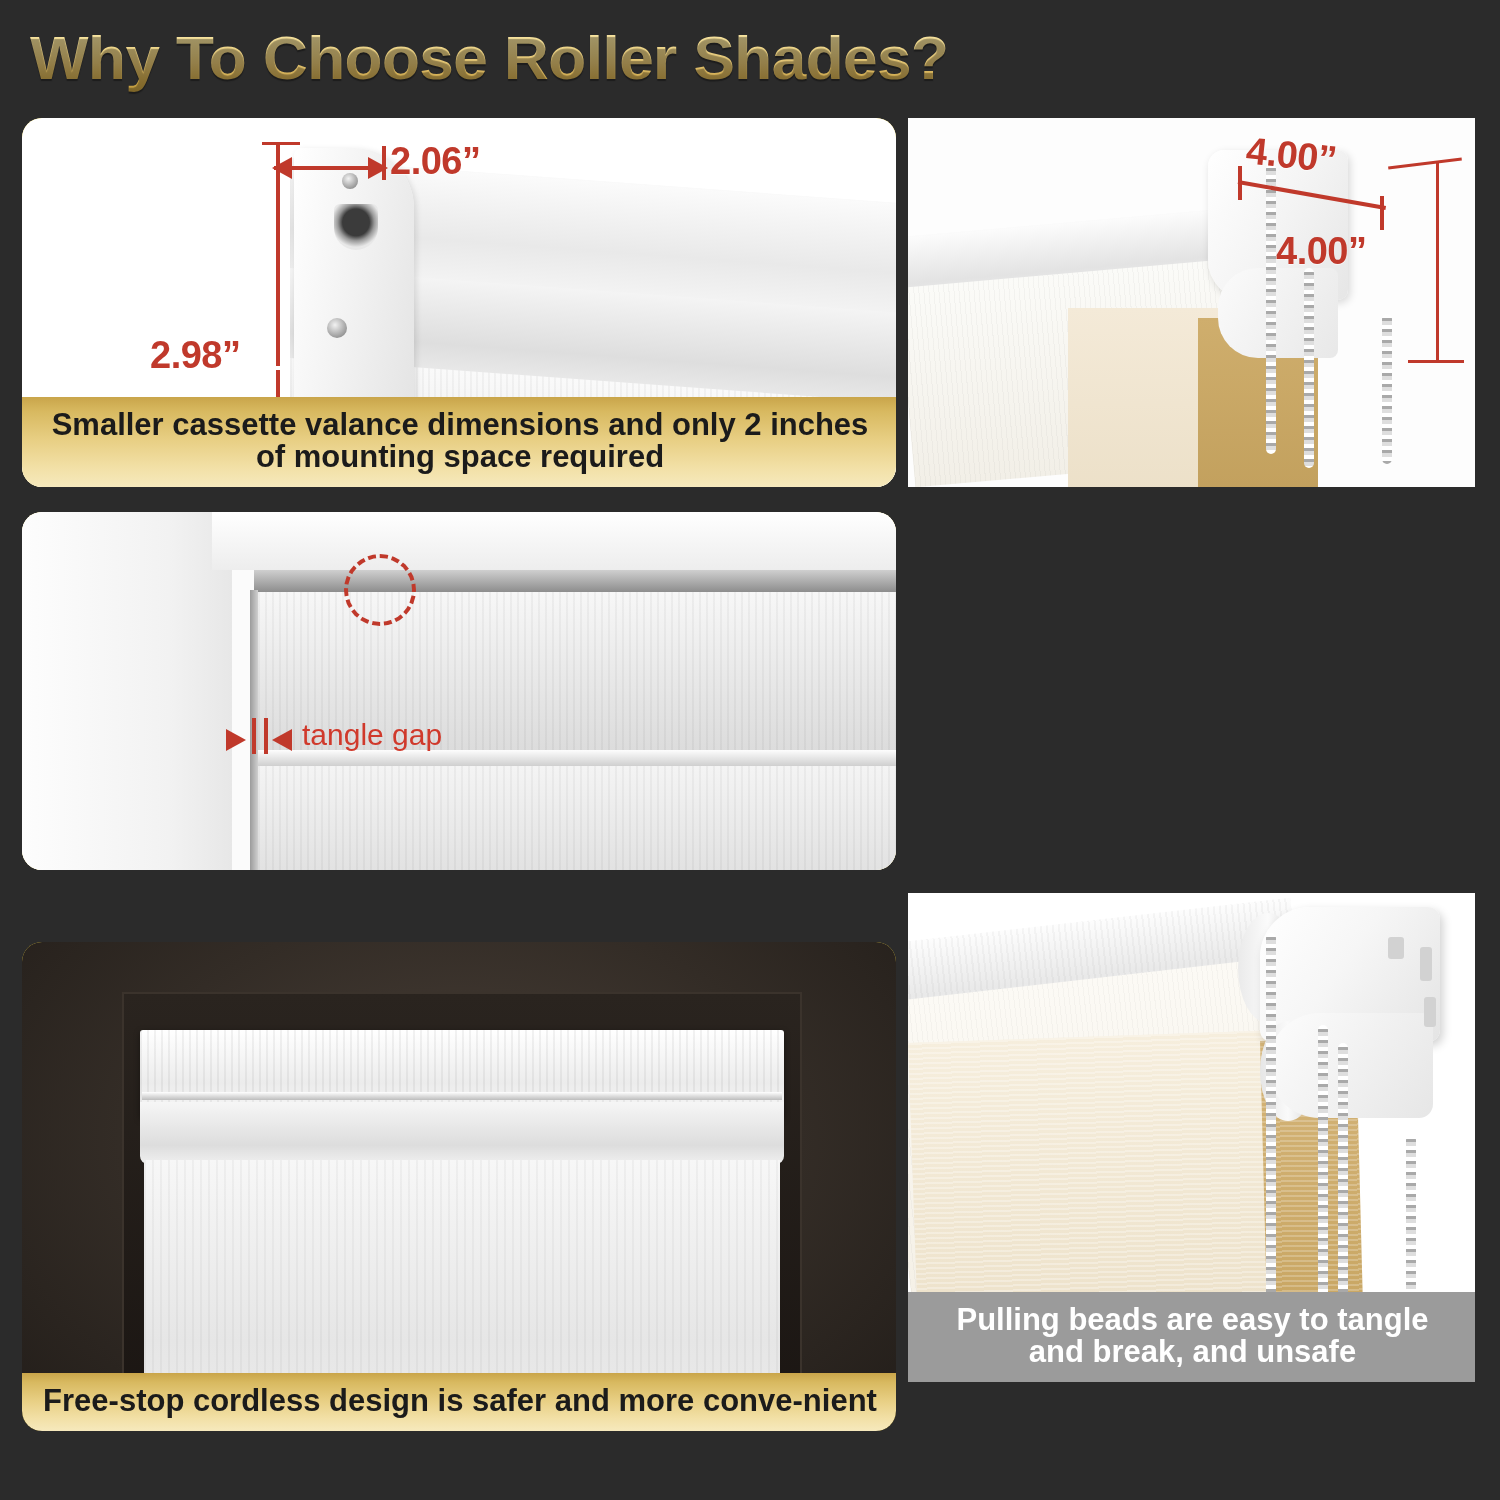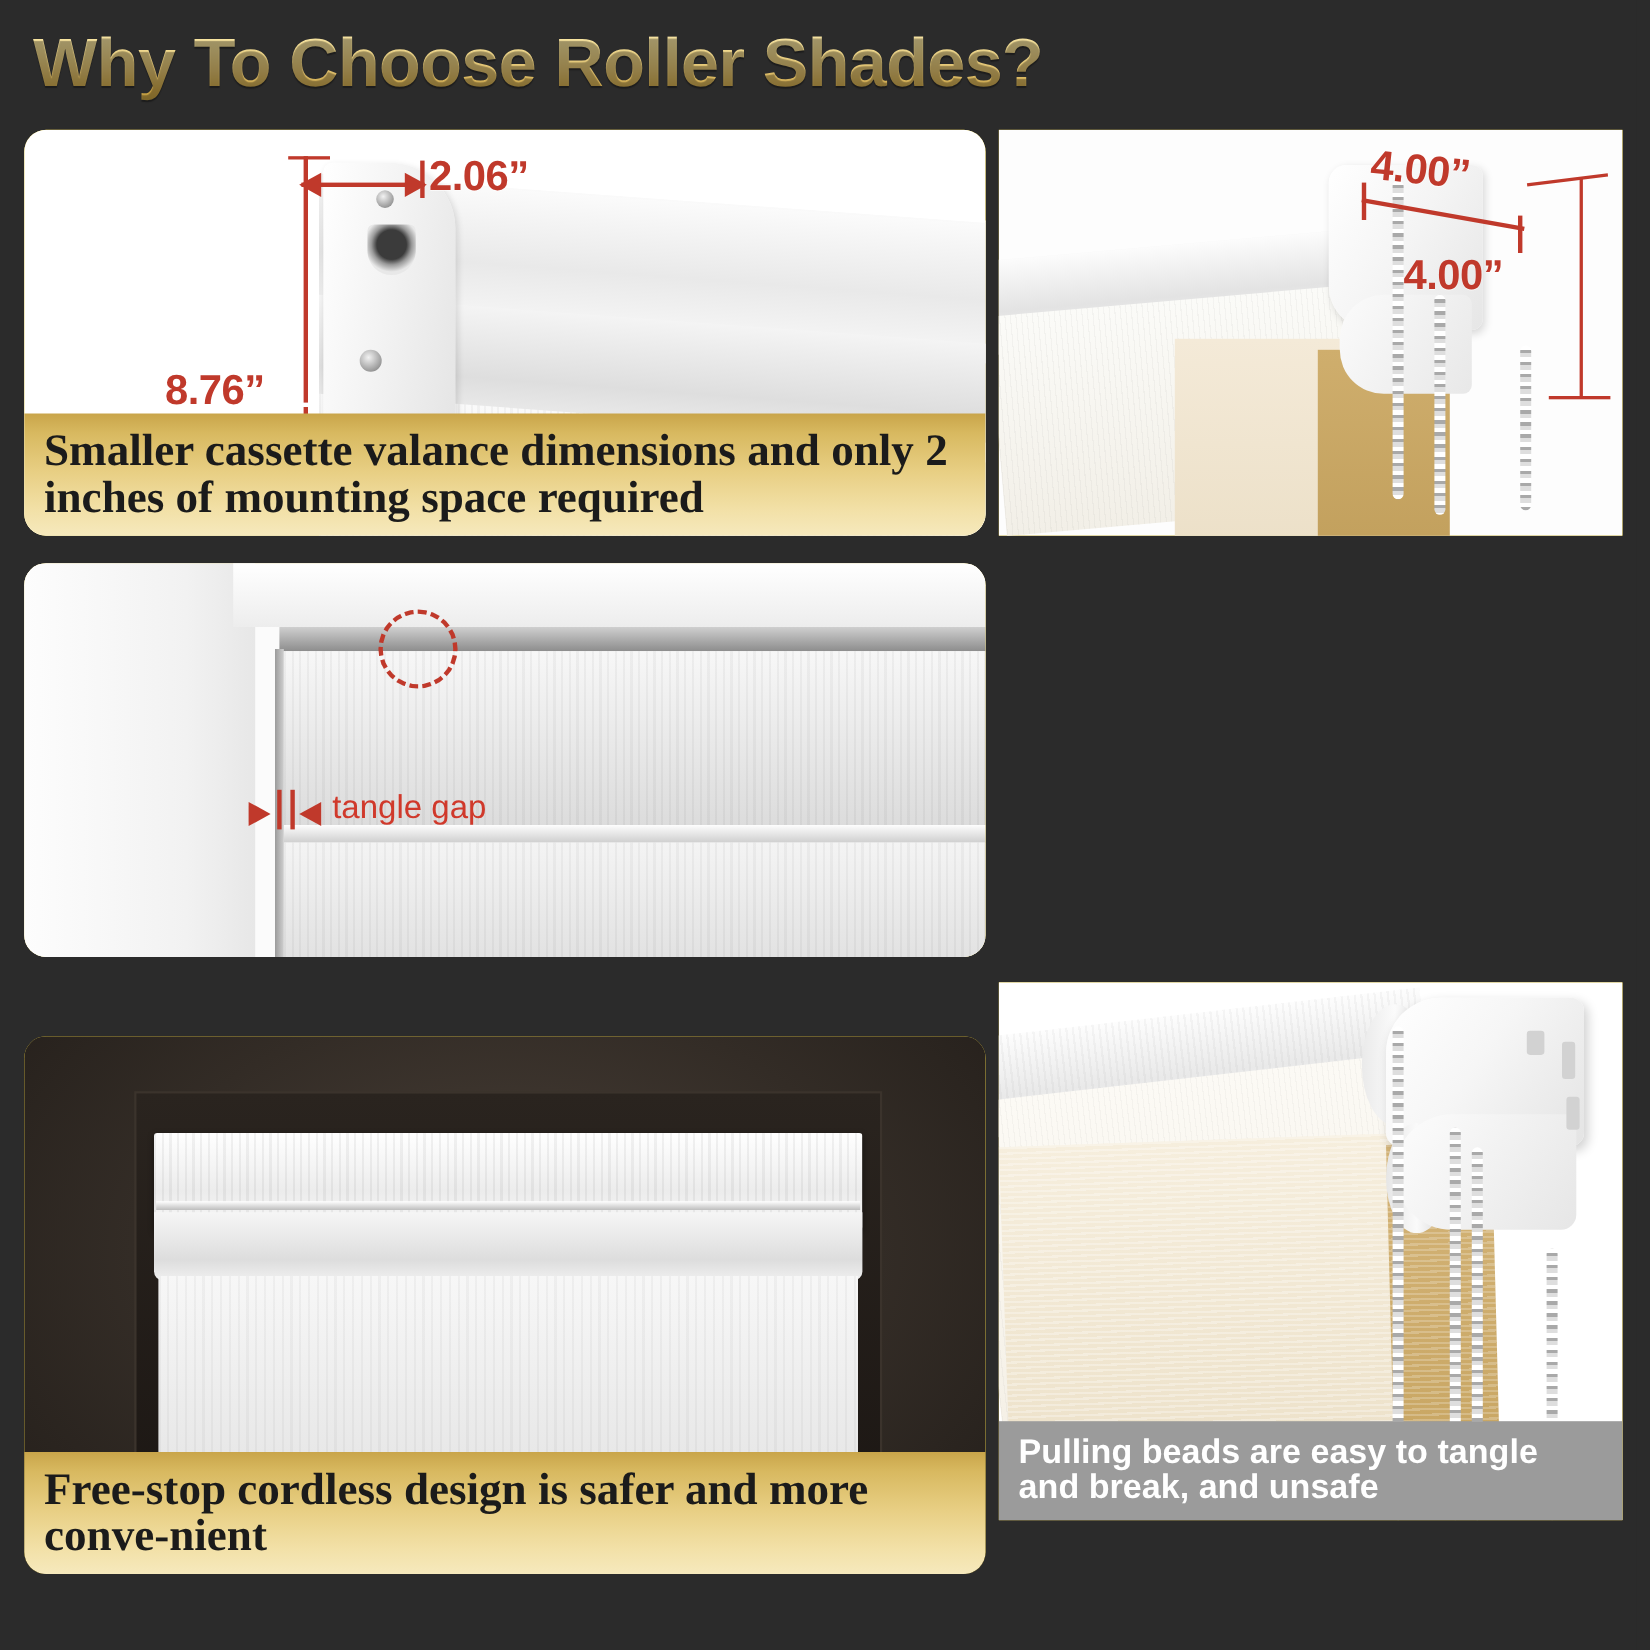--- a/index.html
+++ b/index.html
@@ -2,21 +2,21 @@
 <html><head>
 <meta charset="utf-8">
 <style>
   * { box-sizing: border-box; margin: 0; padding: 0; }
   html, body {
     width: 1500px; height: 1500px;
     background: #2b2b2b;
     font-family: "Liberation Sans", sans-serif;
     overflow: hidden;
   }
-  .page { position: relative; width: 1488px; height: 1500px; background: #2b2b2b; }
+  .page { position: relative; width: 1488px; height: 1500px; background: #2b2b2b; text-align: center; }
 
   
   .title {
     position: absolute; left: 30px; top: 22px;
     font-size: 62px; font-weight: 700; letter-spacing: -0.5px;
     background: linear-gradient(180deg,#fff0b8 0%,#f3dd94 28%,#e2c371 58%,#cda647 85%,#c09b3d 100%);
     -webkit-background-clip: text; background-clip: text;
     -webkit-text-fill-color: transparent; color: #d9bd6a;
     text-shadow: 0 2px 1px rgba(0,0,0,.35);
     white-space: nowrap;
@@ -37,22 +37,22 @@
   .art { position:absolute; inset:0; }
 
   
   .cap {
     position: absolute; left: 0; right: 0; bottom: 0;
     padding: 12px 16px 14px 18px;
     font-weight: 700; line-height: 1.04;
   }
   .cap.gold {
     background: linear-gradient(180deg,#c9a54a 0%,#d8b960 16%,#e8cf84 48%,#f2e0a6 78%,#f6e9bd 100%);
-    color: #1b1b1b; font-size: 41px;
-    border-bottom-left-radius: 20px; border-bottom-right-radius: 20px; font-family: Liberation Serif, serif;
+    color: #1b1b1b; font-size: 31px;
+    border-bottom-left-radius: 20px; border-bottom-right-radius: 20px;
   }
   .cap.gray { background: #9b9b9b; color: #ffffff; font-size: 31px; }
   .cap.gray.three { font-size: 30px; }
 
   
   .red { position:absolute; color:#c0392b; font-weight:700; }
   .dimline { position:absolute; background:#c0392b; }
 
   .dim-label { font-size: 38px; letter-spacing: -0.5px; text-shadow: 0 1px 0 rgba(255,255,255,.6); }
 
@@ -282,21 +282,21 @@
     <div class="arrowL" style="left:250px; top:39px;"></div>
     <div class="arrowR" style="left:346px; top:39px;"></div>
     <div class="tick" style="left:360px; top:28px; height:34px;"></div>
     <div class="red dim-label" style="left:368px; top:22px;">2.06”</div>
 
     <div class="dimline" style="left:254px; top:24px; width:4px; height:224px;"></div>
     <div class="dimline" style="left:254px; top:276px; width:4px; height:-0px;"></div>
     <div class="dimline" style="left:254px; top:252px; width:4px; height:72px;"></div>
     <div class="dimline" style="left:240px; top:24px; width:38px; height:3px;"></div>
     <div class="dimline" style="left:240px; top:320px; width:38px; height:3px;"></div>
-    <div class="red dim-label" style="left:128px; top:216px;">8.76”</div>
+    <div class="red dim-label" style="left:128px; top:216px;">2.98”</div>
 
     <div class="cap gold">Smaller cassette valance dimensions and only 2 inches of mounting space required</div>
   </div>
 
   <div class="panel right p2">
     <div class="art">
       <div class="bg"></div>
       <div class="tube"></div>
       <div class="sheer"></div>
       <div class="cream"></div>

